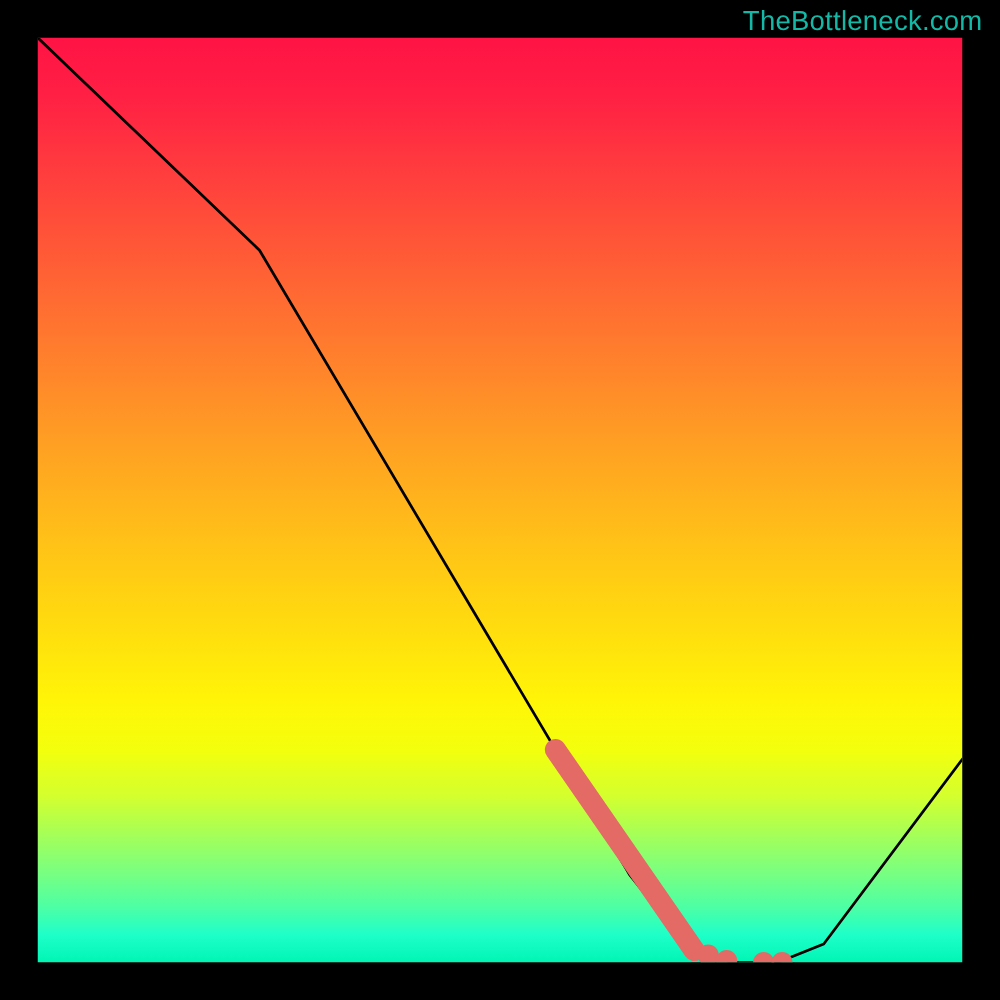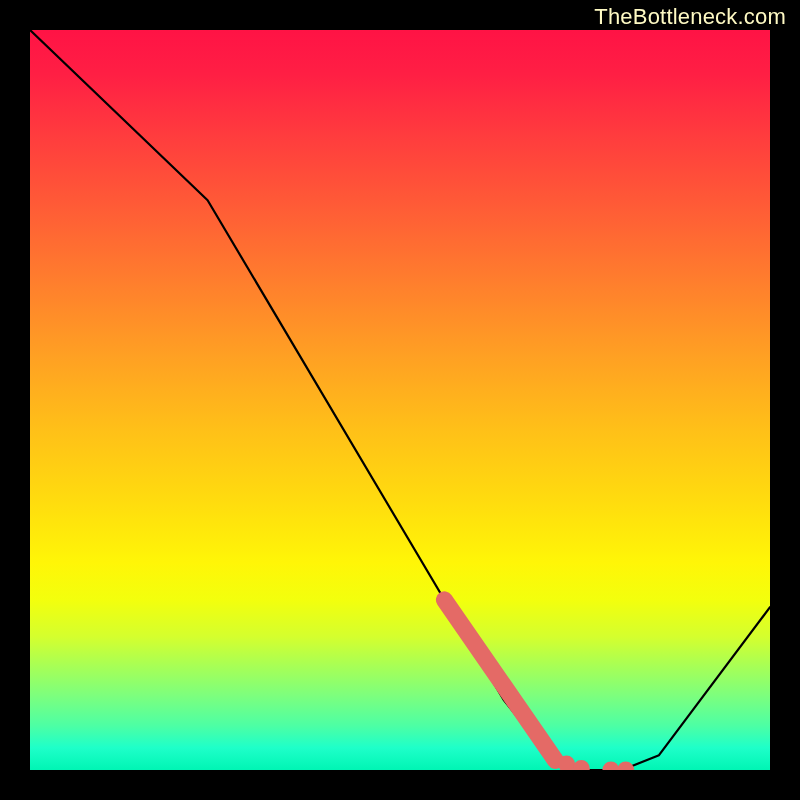--- a/index.html
+++ b/index.html
@@ -8,21 +8,21 @@
     width: 800px;
     height: 800px;
     background: #000;
     font-family: Arial, Helvetica, sans-serif;
     overflow: hidden;
   }
   .watermark {
     position: absolute;
     top: 4px;
     right: 14px;
-    color: #fef9c3;
+    color: #14b8a6;
     font-size: 22px;
     font-weight: 500;
     letter-spacing: 0.2px;
     z-index: 20;
   }
   .plot-area {
     position: absolute;
     left: 30px;
     top: 30px;
     width: 740px;

